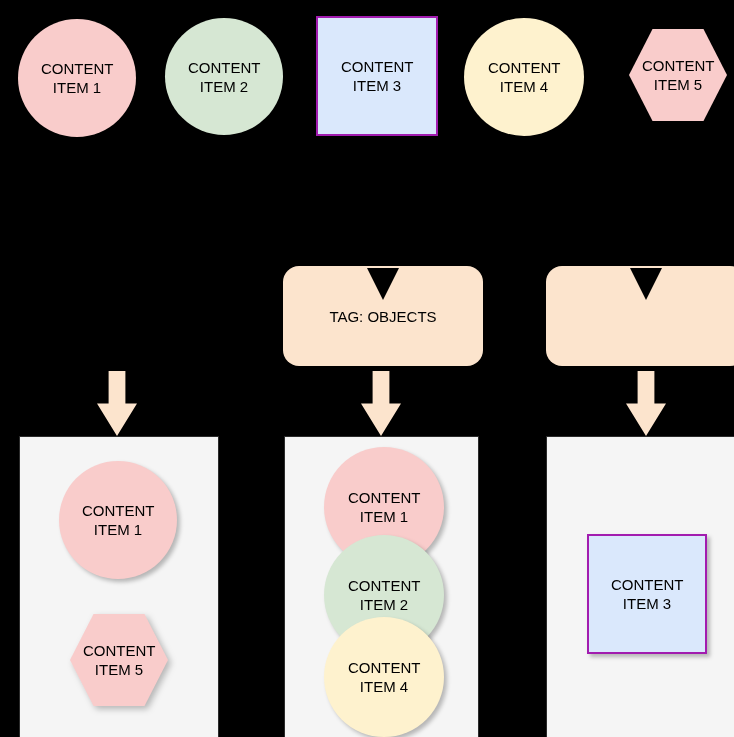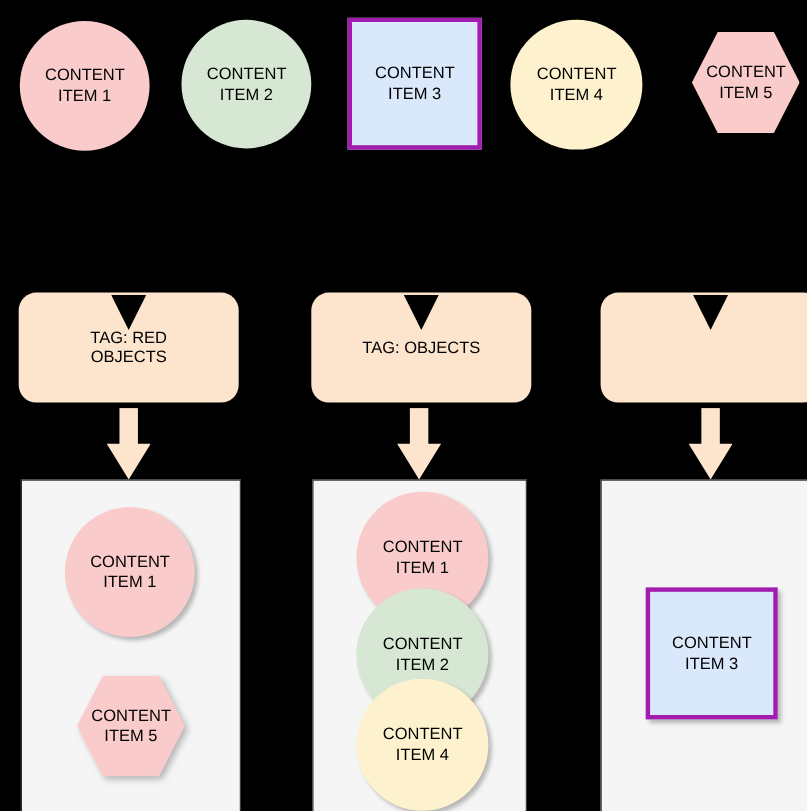--- a/index.html
+++ b/index.html
@@ -10,21 +10,21 @@
 
   
   .shape {
     position: absolute;
     display: flex; align-items: center; justify-content: center;
     text-align: center; color: #000;
     font-size: 15px; line-height: 19px;
   }
   .shape .lbl { max-width: 104px; display: inline-block; }
   .circle { border-radius: 50%; }
-  .square { border: 4px solid #a21caf; }
+  .square { border: 2px solid #a21caf; }
   .shadowed { box-shadow: 3px 3px 4px rgba(0,0,0,0.26); }
 
   
   .hexwrap { position: absolute; }
   .hexwrap.shadowedwrap { filter: drop-shadow(3px 3px 3px rgba(0,0,0,0.26)); }
   .hex {
     width: 100%; height: 100%;
     clip-path: polygon(24% 0, 76% 0, 100% 50%, 76% 100%, 24% 100%, 0 50%);
     display: flex; align-items: center; justify-content: center;
     text-align: center; color: #000; font-size: 15px; line-height: 19px;
@@ -102,24 +102,20 @@
   <div class="shape circle top-4" style="background: rgb(254, 242, 206);">
     <span class="lbl">CONTENT ITEM 4</span>
   </div>
 
   <div class="hexwrap top-5">
     <div class="hex" style="background: rgb(249, 204, 203);">
       <span class="lbl">CONTENT ITEM 5</span>
     </div>
   </div>
 
-  <div class="tag tag-1" style="background: rgb(252, 228, 205);">
-    <span class="notch"></span>
-    <span>TAG: RED OBJECTS</span>
-  </div>
 
   <div class="tag tag-2" style="background: rgb(252, 228, 205);">
     <span class="notch"></span>
     <span>TAG: OBJECTS</span>
   </div>
 
   <div class="tag tag-3" style="background: rgb(252, 228, 205);">
     <span class="notch"></span>
   </div>
 

